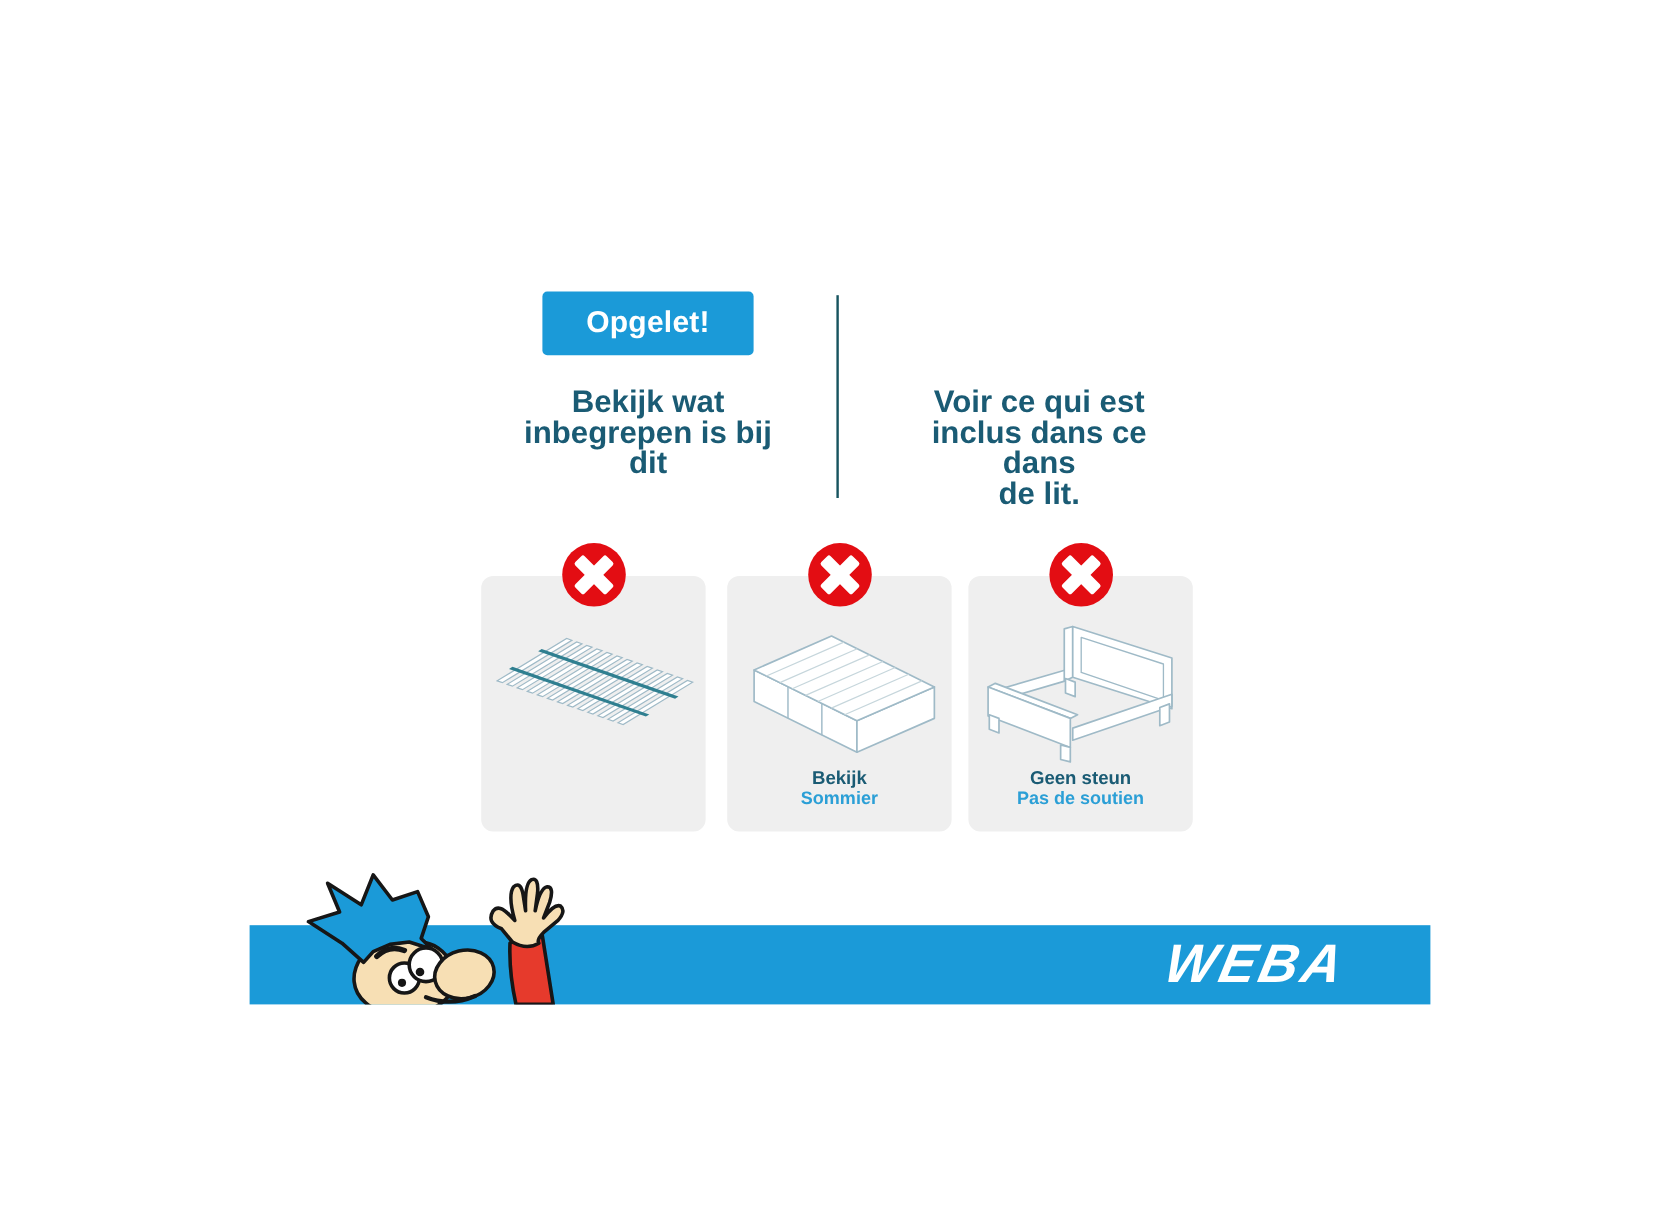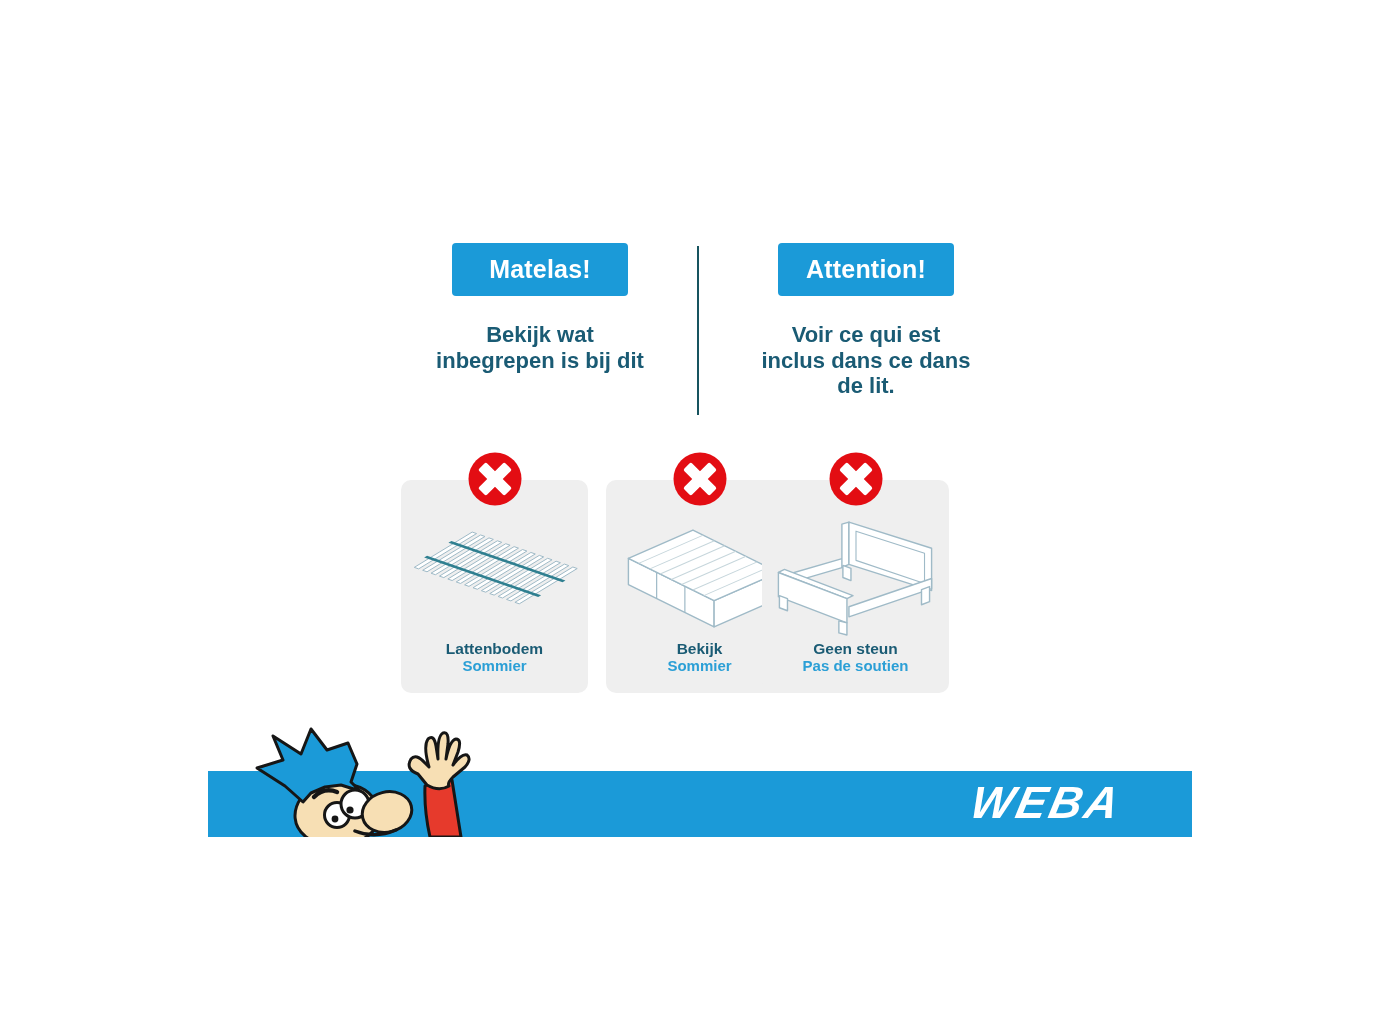--- a/index.html
+++ b/index.html
@@ -24,37 +24,37 @@
   .notice-title{
     position:absolute;top:243px;height:53px;width:176px;
     background:var(--accent-blue);color:#fff;
     font-size:25px;font-weight:bold;text-align:center;line-height:53px;
     border-radius:4px;letter-spacing:.2px;
   }
   .notice-title.nl{left:452px;}
   .notice-title.fr{left:778px;}
   .notice-body{
     position:absolute;top:322px;width:240px;text-align:center;
-    color:var(--dark-teal);font-size:22px;font-weight:bold;line-height:25.5px;
+    color:var(--dark-teal);font-size:26px;font-weight:bold;line-height:25.5px;
   }
   .notice-body.nl{left:420px;}
   .notice-body.fr{left:746px;}
   .v-divider{
     position:absolute;left:697px;top:246px;width:2px;height:169px;
     background:var(--divider);
   }
 
   
   .card{
     position:absolute;top:480px;width:187px;height:213px;
     background:var(--card-bg);border-radius:10px;
   }
   .card.c1{left:401px;}
   .card.c2{left:606px;}
-  .card.c3{left:762px;}
+  .card.c3{left:807px;}
   .badge{
     position:absolute;top:-28px;left:50%;transform:translateX(-50%);
     width:54px;height:54px;
   }
   .illus{position:absolute;left:50%;transform:translateX(-50%);}
   .card.c1 .illus{top:46px;}
   .card.c2 .illus{top:40px;}
   .card.c3 .illus{top:30px;}
   .card-labels{position:absolute;left:0;right:0;top:160px;text-align:center;}
   .label-nl{color:var(--dark-teal);font-size:15.5px;font-weight:bold;line-height:17px;}
@@ -72,22 +72,21 @@
     letter-spacing:3px;line-height:63px;text-align:center;
     transform:skewX(-12deg);
   }
   svg{display:block;}
 </style>
 </head>
 <body>
 
 <div class="stage">
 
-  <div class="notice-title nl">Matelas!</div>
-  <div class="notice-title fr">Attention!</div>
+  <div class="notice-title nl">Opgelet!</div>
 
   <div class="notice-body nl">
     <div>Bekijk wat</div>
     <div>inbegrepen is bij dit</div>
   </div>
   <div class="notice-body fr">
     <div>Voir ce qui est</div>
     <div>inclus dans ce dans</div>
     <div>de lit.</div>
   </div>
@@ -118,24 +117,20 @@
           <rect x="100" y="0" width="6.5" height="100" fill="#fff" stroke="var(--line-art)" vector-effect="non-scaling-stroke"></rect>
           <rect x="112.5" y="0" width="6.5" height="100" fill="#fff" stroke="var(--line-art)" vector-effect="non-scaling-stroke"></rect>
           <rect x="125" y="0" width="6.5" height="100" fill="#fff" stroke="var(--line-art)" vector-effect="non-scaling-stroke"></rect>
           <rect x="137.5" y="0" width="6.5" height="100" fill="#fff" stroke="var(--line-art)" vector-effect="non-scaling-stroke"></rect>
           <rect x="150" y="0" width="6.5" height="100" fill="#fff" stroke="var(--line-art)" vector-effect="non-scaling-stroke"></rect>
           <rect x="-6" y="24" width="170" height="5" fill="var(--line-art-dark)"></rect>
           <rect x="-6" y="66" width="170" height="5" fill="var(--line-art-dark)"></rect>
         </g>
       </svg>
     </div>
-    <div class="card-labels">
-      <div class="label-nl">Lattenbodem</div>
-      <div class="label-fr">Sommier</div>
-    </div>
   </div>
 
   <div class="card c2">
     <div class="badge">
       <svg viewBox="0 0 54 54" width="54" height="54">
         <circle cx="27" cy="27" r="26.5" fill="var(--alert-red)"></circle>
         <g transform="rotate(45 27 27)" fill="#fff">
           <rect x="8.5" y="21.5" width="37" height="11" rx="2"></rect>
           <rect x="21.5" y="8.5" width="11" height="37" rx="2"></rect>
         </g>

